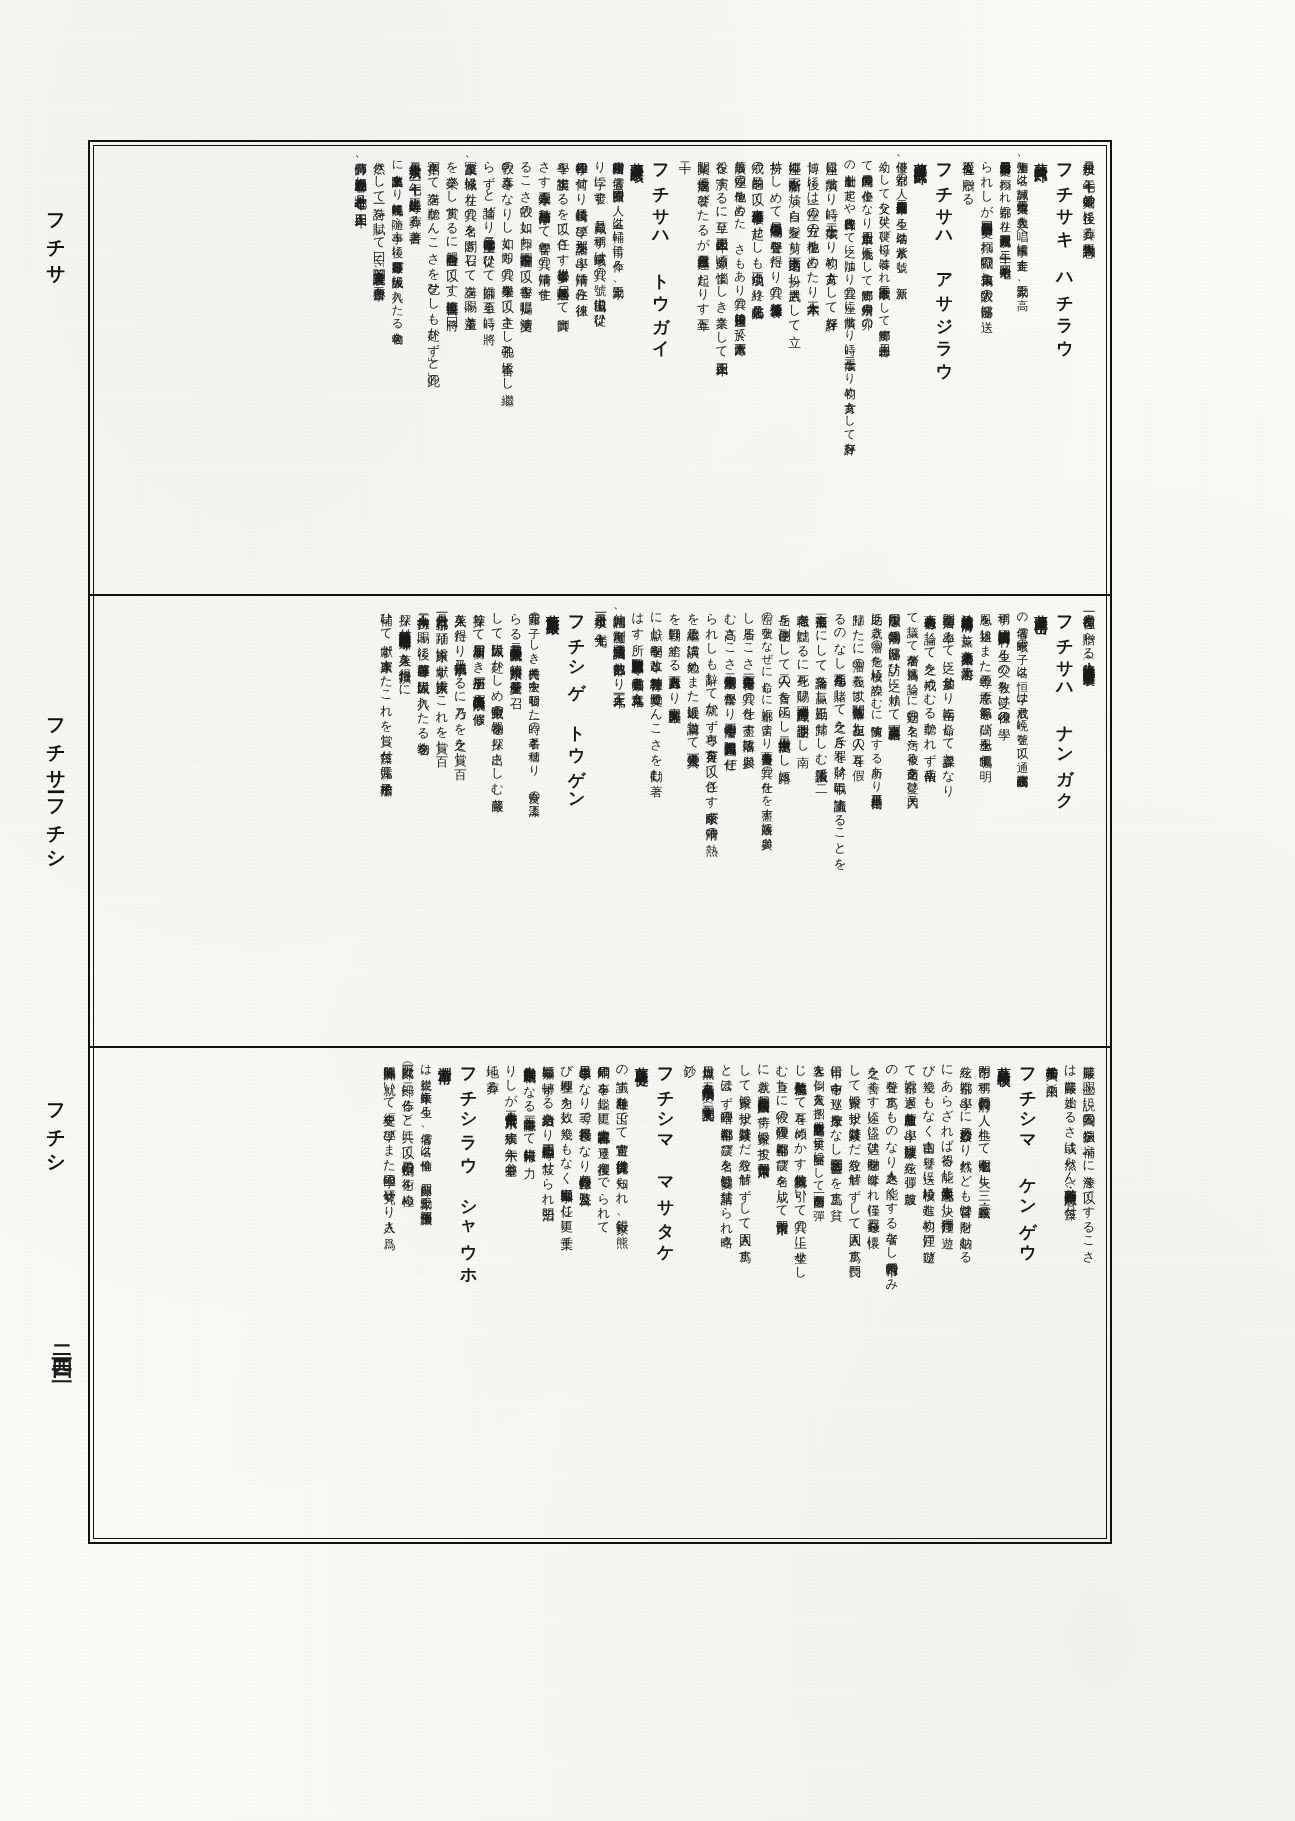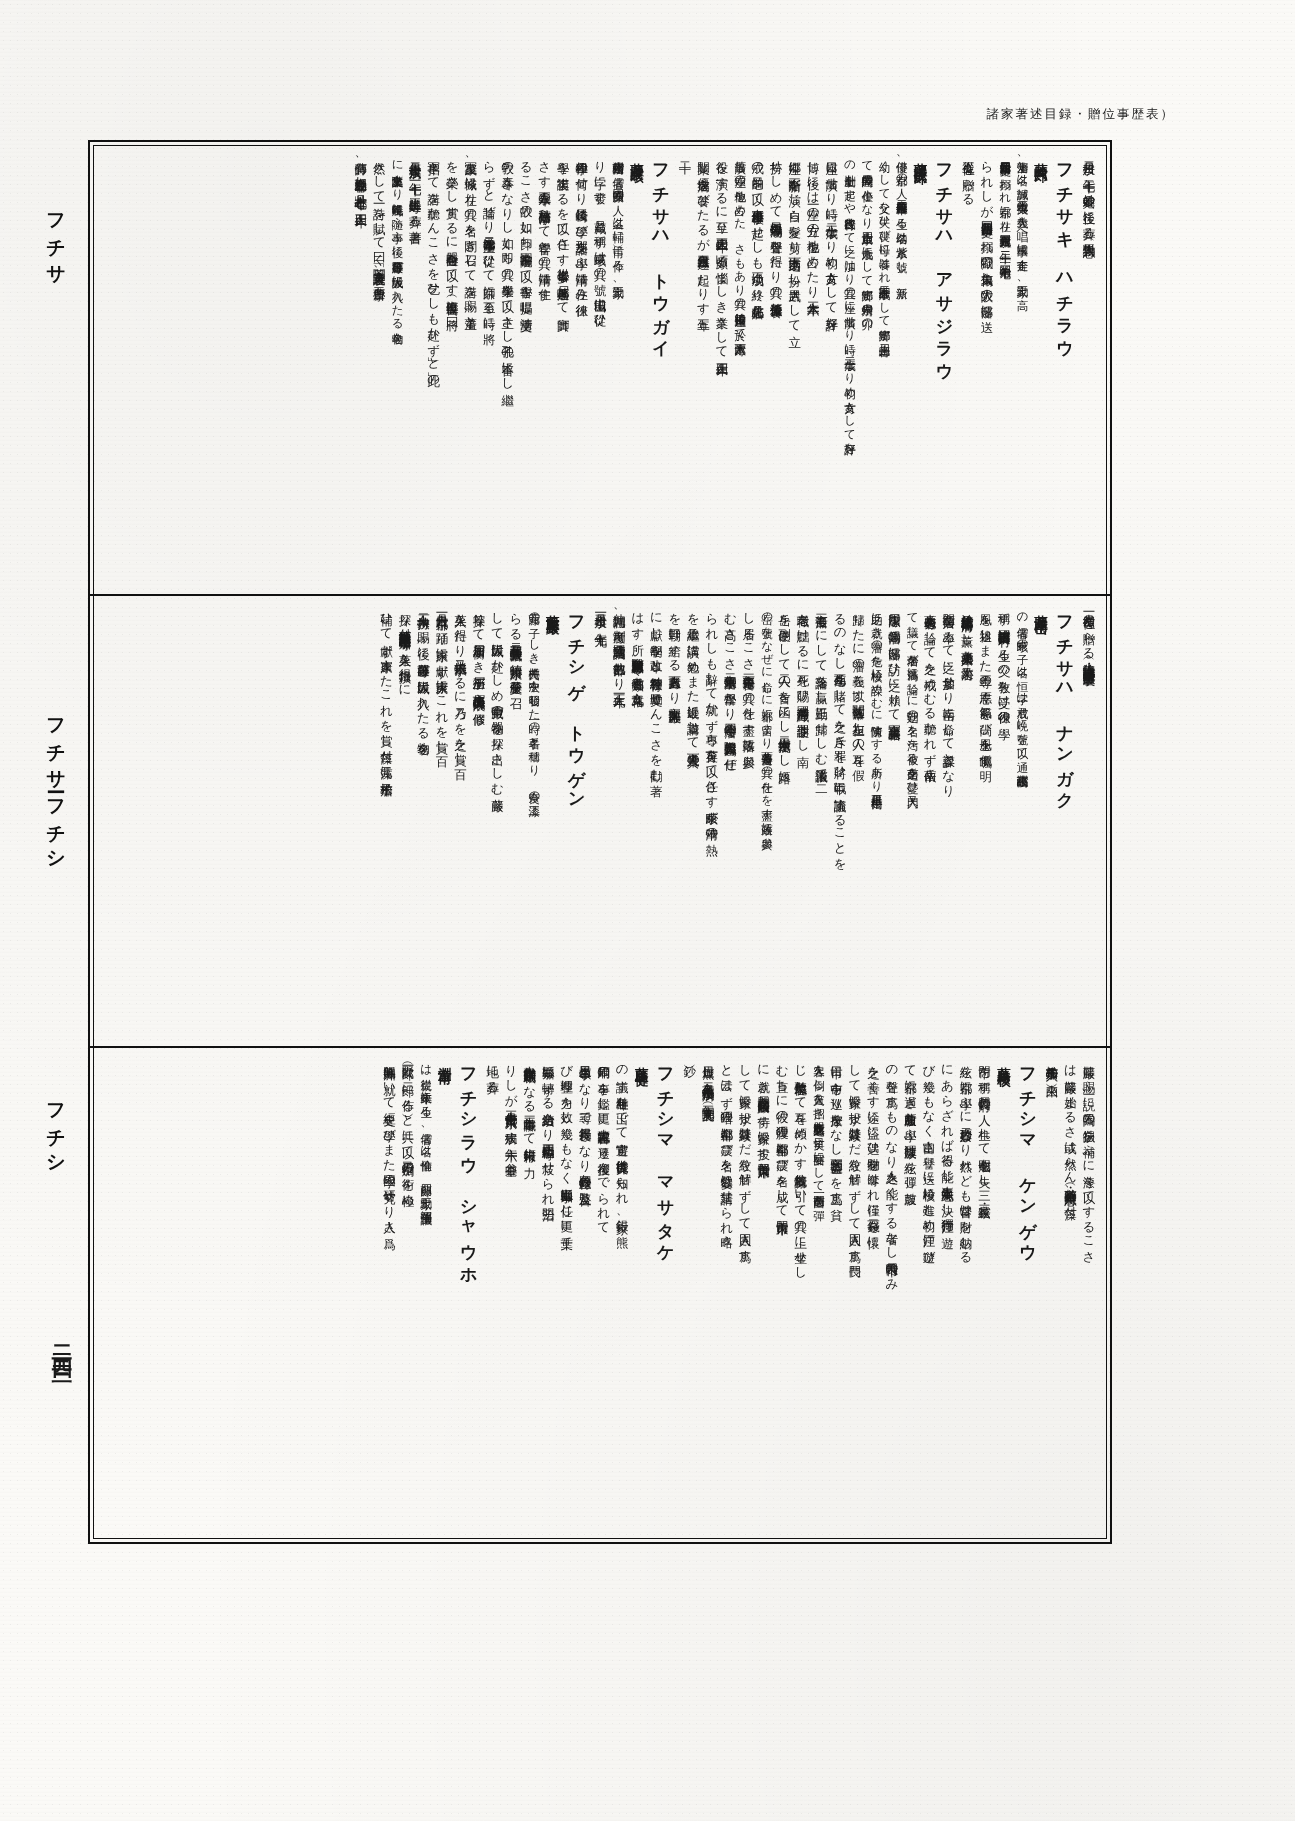--- a/index.html
+++ b/index.html
@@ -60,23 +60,20 @@
   
   #speckle{position:absolute;inset:0;pointer-events:none;opacity:.5;
     background-image:radial-gradient(rgba(0,0,0,.10) 0.6px, rgba(0,0,0,0) 0.7px);
     background-size:7px 9px;}
 </style>
 </head>
 <body>
 
 <div id="page">
 
-  <div id="tophdr">
-    <span class="t">諸家著述目録・贈位事歴表）</span>
-  </div>
 
   <div class="runhead" id="rh1">フチサ</div>
   <div class="runhead" id="rh2">フチサーフチシ</div>
   <div class="runhead" id="rh3">フチシ</div>
   <div id="pageno">二三四三</div>
 
   <div id="frame">
     <div class="band b1">
       <div class="colwrap">
           <div class="col">月二日歿す年七十二、妙興菴の後丘に葬る（對馬人物志）</div>

